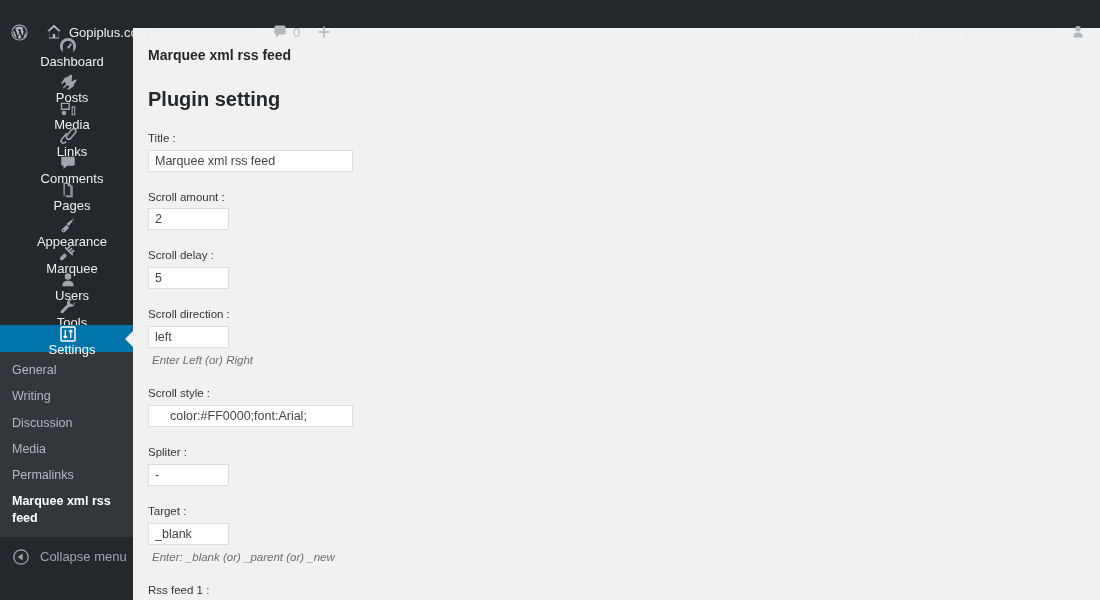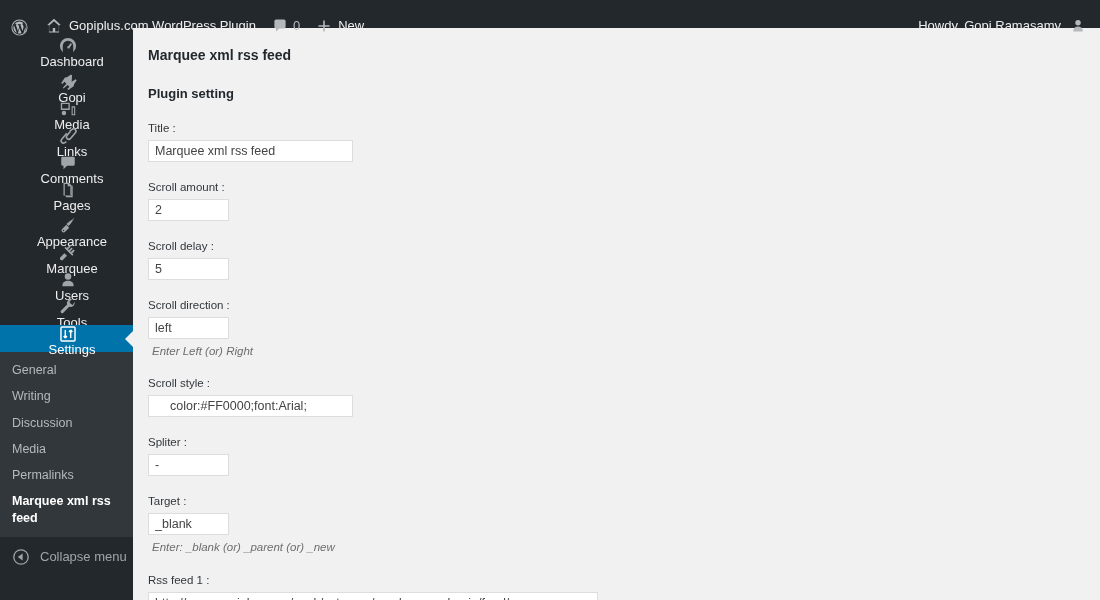--- a/index.html
+++ b/index.html
@@ -15,21 +15,21 @@
   #adminbar {
     position: absolute; top: 0; left: 0;
     width: 1100px; height: 28px;
     background: #23282d;
     color: #eee;
     font-size: 13px;
     display: flex; align-items: center;
     z-index: 50;
   }
   .ab-item {
-    display: flex; align-items: flex-start;
+    display: flex; align-items: center;
     height: 28px; padding: 0 8px;
     color: #eee; text-decoration: none;
     white-space: nowrap;
     margin-top: 36px;
   }
   .ab-item .lbl { font-size: 13px; color: #eee; }
   .ab-icon { display: inline-flex; align-items: center; justify-content: center; }
   .ab-spacer { flex: 1; }
   .wp-logo-wrap { padding: 0 9px 0 10px; }
   .ab-count { color: #b4b9be; font-size: 13px; margin-left: 5px; }
@@ -114,21 +114,21 @@
 
   h1.page-title {
     font-size: 14px;
     font-weight: bold;
     color: #23282d;
     margin: 8px 0 0 0;
     padding: 0;
     line-height: 1.4;
   }
   h2.sub-title {
-    font-size: 13px;
+    font-size: 20px;
     font-weight: bold;
     color: #23282d;
     margin: 19px 0 0 0;
     padding: 0;
     line-height: 1.4;
   }
   .field-label {
     font-size: 11.5px;
     color: #32373c;
     margin: 18px 0 4px 0;
@@ -226,21 +226,21 @@
   </a>
 
   <div class="menu-sep"></div>
 
   <a class="menu-item">
     <span class="mi-icon">
       <svg width="18" height="18" viewBox="0 0 20 20" fill="currentColor">
         <path d="M15.6 2.4l-1.4-1.4-5.3 3.5-2.6.5-4.9 7 1.4 1.4 2.9-2.9 2.4 2.4-4.6 5.3 1 1 5.3-4.6 2.4 2.4-2.9 2.9 1.4 1.4 7-4.9.5-2.6 3.5-5.3-1.4-1.4-5.3 3.5z" transform="scale(0.85) translate(1.5,1)"></path>
       </svg>
     </span>
-    <span class="mi-label">Gopi</span>
+    <span class="mi-label">Posts</span>
   </a>
 
   <a class="menu-item">
     <span class="mi-icon">
       <svg width="18" height="18" viewBox="0 0 20 20" fill="currentColor">
         <path d="M2 3h10v8H2V3zm1.5 1.5v5h7v-5h-7z"></path>
         <path d="M14 7h4v10h-4V7zm1.2 1.2v7.6h1.6V8.2h-1.6z"></path>
         <circle cx="5.5" cy="14.5" r="2.5"></circle>
       </svg>
     </span>

